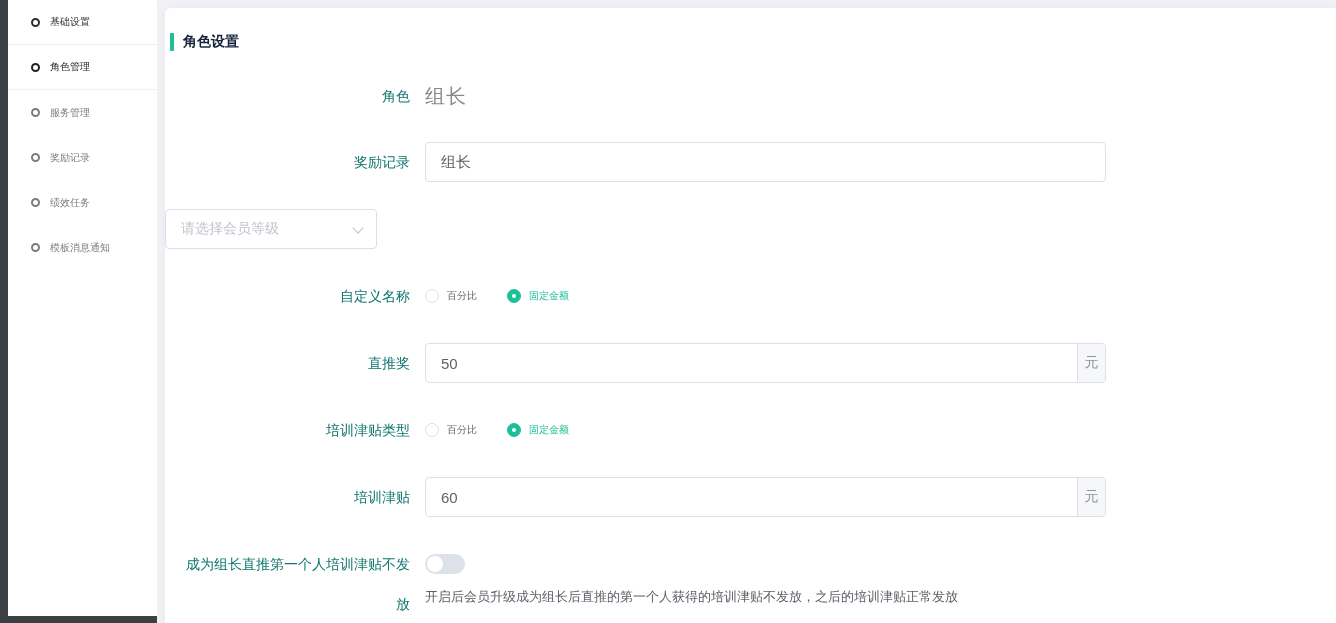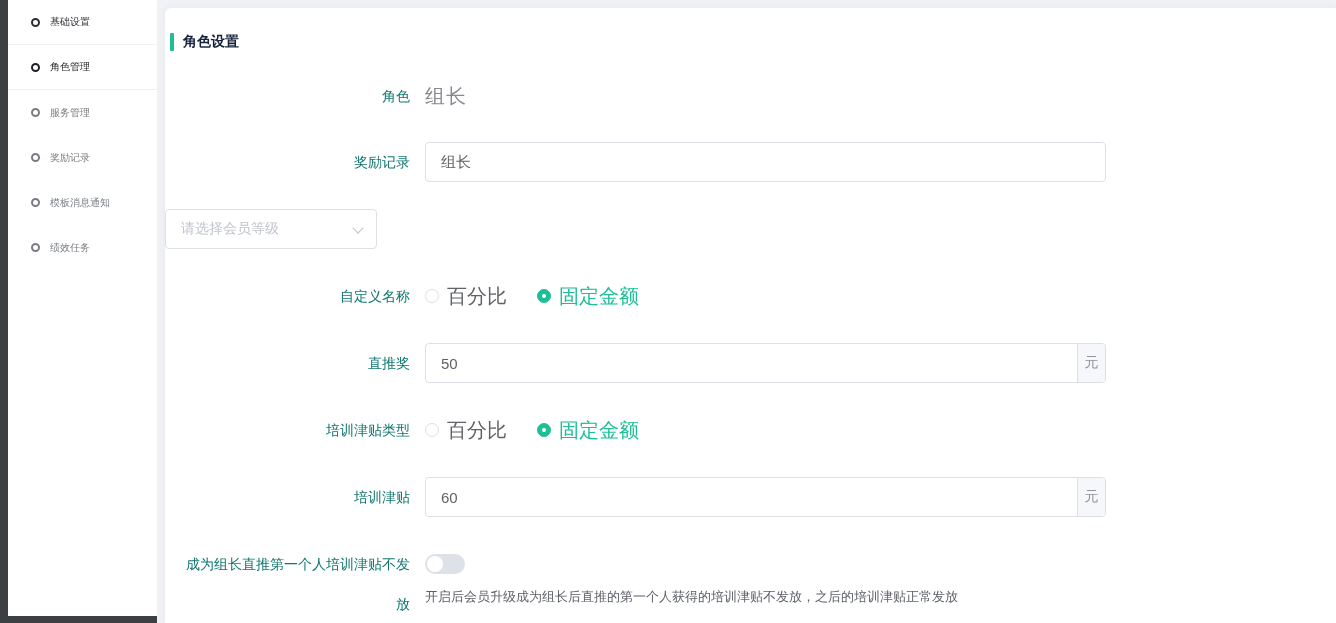--- a/index.html
+++ b/index.html
@@ -111,21 +111,21 @@
     position: relative;
   }
   .radio.checked .radio-dot {
     background: var(--accent, #1dbf96); border-color: var(--accent, #1dbf96);
   }
   .radio.checked .radio-dot::after {
     content: ""; position: absolute; left: 50%; top: 50%;
     width: 4px; height: 4px; border-radius: 50%; background: #fff;
     transform: translate(-50%, -50%);
   }
-  .radio-label { font-size: 20px; color: #606266; }
+  .radio-label { font-size: 10px; color: #606266; }
   .radio.checked .radio-label { color: var(--accent, #1dbf96); }
 
   .toggle-line { height: 40px; display: flex; align-items: center; }
   .toggle {
     width: 40px; height: 20px; border-radius: 10px;
     background: #dde1e8; position: relative; cursor: pointer;
   }
   .toggle .knob {
     position: absolute; left: 2px; top: 2px;
     width: 16px; height: 16px; border-radius: 50%; background: #fff;
@@ -154,25 +154,25 @@
     <div class="side-item">
       <span class="ring"></span>
       <span>服务管理</span>
     </div>
     <div class="side-item">
       <span class="ring"></span>
       <span>奖励记录</span>
     </div>
     <div class="side-item">
       <span class="ring"></span>
+      <span>绩效任务</span>
+    </div>
+    <div class="side-item">
+      <span class="ring"></span>
       <span>模板消息通知</span>
-    </div>
-    <div class="side-item">
-      <span class="ring"></span>
-      <span>绩效任务</span>
     </div>
   </div>
 
   <div class="panel">
 
     <div class="panel-title">
       <span class="title-bar"></span>
       <span class="title-text">角色设置</span>
     </div>
 

